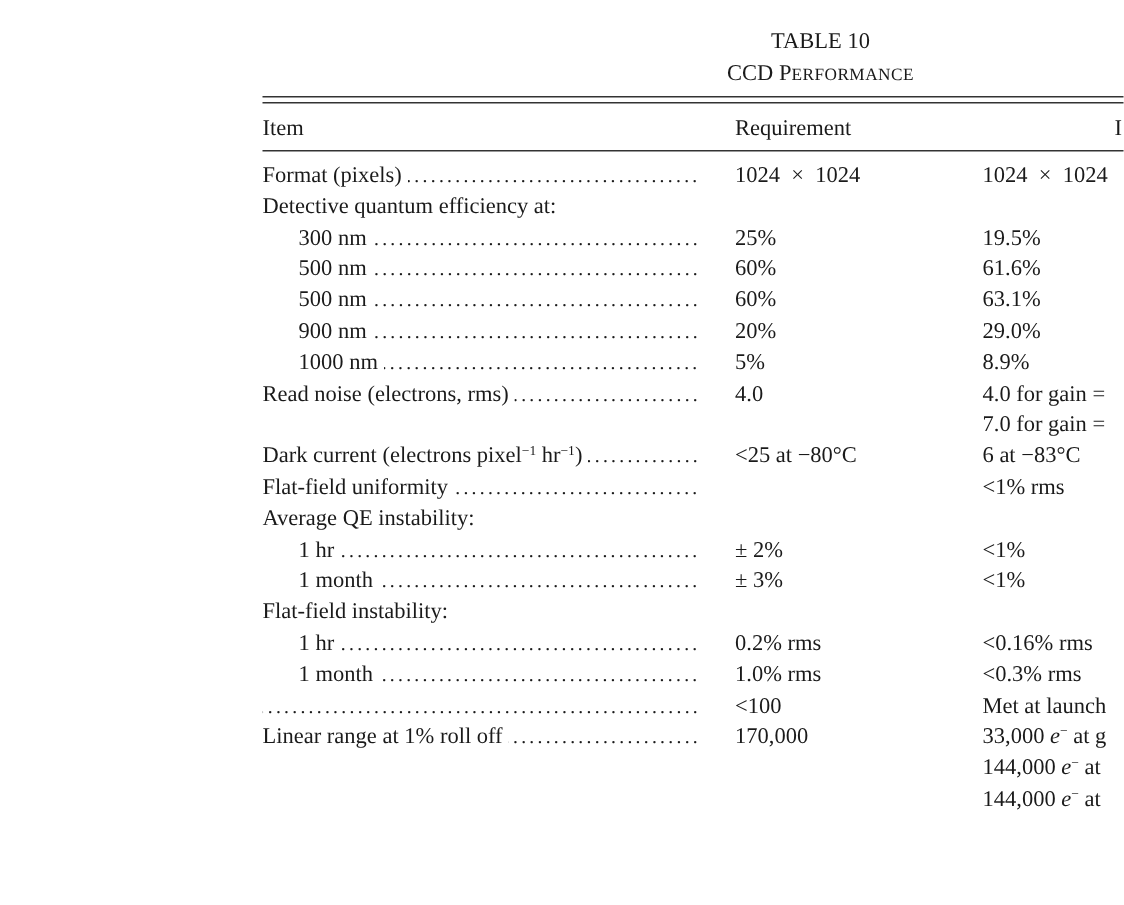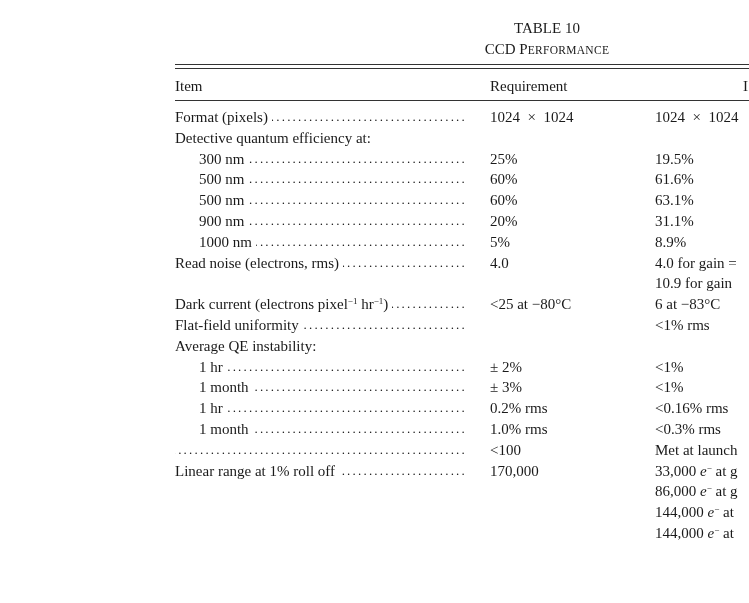--- a/index.html
+++ b/index.html
@@ -138,40 +138,40 @@
       </div>
       <div class="cell-req">60%</div>
       <div class="cell-perf">63.1%</div>
     </div>
     <div class="row">
       <div class="cell-item indent">
         <span class="label">900 nm</span>
         <span class="leader">................................................................................</span>
       </div>
       <div class="cell-req">20%</div>
-      <div class="cell-perf">31.1%</div>
+      <div class="cell-perf">29.0%</div>
     </div>
     <div class="row">
       <div class="cell-item indent">
         <span class="label">1000 nm</span>
         <span class="leader">................................................................................</span>
       </div>
       <div class="cell-req">5%</div>
       <div class="cell-perf">8.9%</div>
     </div>
     <div class="row">
       <div class="cell-item">
         <span class="label">Read noise (electrons, rms)</span>
         <span class="leader">................................................................................</span>
       </div>
       <div class="cell-req">4.0</div>
       <div class="cell-perf">4.0 for gain =</div>
     </div>
     <div class="row">
-      <div class="cell-perf">10.9 for gain</div>
+      <div class="cell-perf">7.0 for gain =</div>
     </div>
     <div class="row">
       <div class="cell-item">
         <span class="label">Dark current (electrons pixel<sup>−1</sup> hr<sup>−1</sup>)</span>
         <span class="leader">................................................................................</span>
       </div>
       <div class="cell-req">&lt;25 at −80°C</div>
       <div class="cell-perf">6 at −83°C</div>
     </div>
     <div class="row">
@@ -196,20 +196,25 @@
     </div>
     <div class="row">
       <div class="cell-item indent">
         <span class="label">1 month</span>
         <span class="leader">................................................................................</span>
       </div>
       <div class="cell-req">± 3%</div>
       <div class="cell-perf">&lt;1%</div>
     </div>
     <div class="row">
+      <div class="cell-item">
+        <span class="label">Flat-field instability:</span>
+      </div>
+    </div>
+    <div class="row">
       <div class="cell-item indent">
         <span class="label">1 hr</span>
         <span class="leader">................................................................................</span>
       </div>
       <div class="cell-req">0.2% rms</div>
       <div class="cell-perf">&lt;0.16% rms</div>
     </div>
     <div class="row">
       <div class="cell-item indent">
         <span class="label">1 month</span>
@@ -227,21 +232,18 @@
     </div>
     <div class="row">
       <div class="cell-item">
         <span class="label">Linear range at 1% roll off</span>
         <span class="leader">................................................................................</span>
       </div>
       <div class="cell-req">170,000</div>
       <div class="cell-perf">33,000 <i class="e">e</i><sup>−</sup> at g</div>
     </div>
     <div class="row">
-      <div class="cell-perf">86,000 <i class="e">e</i><sup>−</sup> at g</div>
-    </div>
-    <div class="row">
       <div class="cell-perf">144,000 <i class="e">e</i><sup>−</sup> at</div>
     </div>
     <div class="row">
       <div class="cell-perf">144,000 <i class="e">e</i><sup>−</sup> at</div>
     </div>
   </div>
 
 </body></html>

